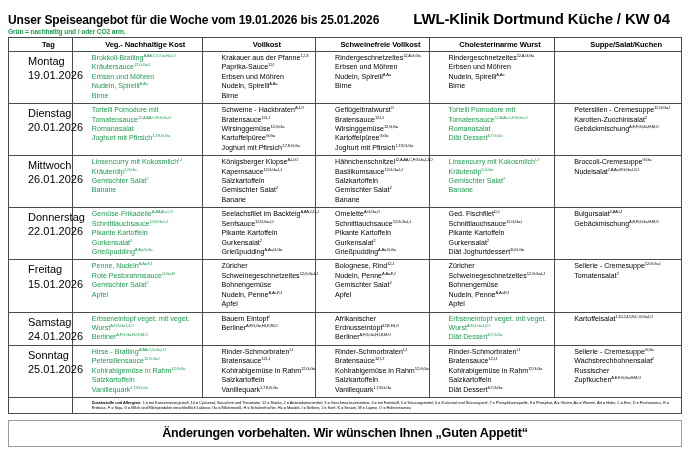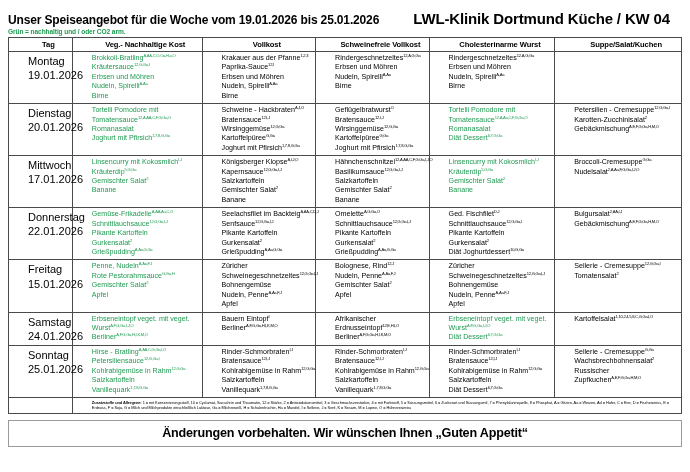--- a/index.html
+++ b/index.html
@@ -250,21 +250,21 @@
             <ul class="dish-list">
               <li><span>Petersilien - Cremesuppe</span><sup>12,G,Ga,I</sup></li>
               <li><span>Karotten-Zucchinisalat</span><sup>2</sup></li>
               <li><span>Gebäckmischung</span><sup>A,E,F,G,Ga,H,M,O</sup></li>
             </ul>
           </td>
         </tr>
         <tr>
           <td class="day-cell">
             <div>Mittwoch</div>
-            <div>17.01.2026</div>
+            <div>26.01.2026</div>
           </td>
           <td>
             <ul class="dish-list green">
               <li><span>Linsencurry mit Kokosmilch</span><sup>I,J</sup></li>
               <li><span>Kräuterdip</span><sup>5,G,Ga</sup></li>
               <li><span>Gemischter Salat</span><sup>2</sup></li>
               <li><span>Banane</span></li>
             </ul>
           </td>
           <td>

